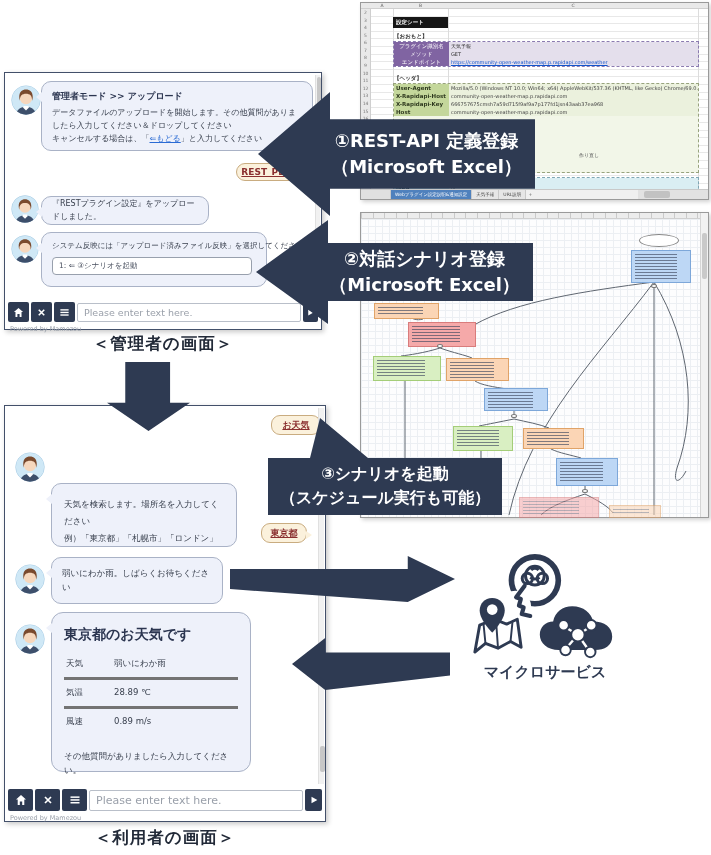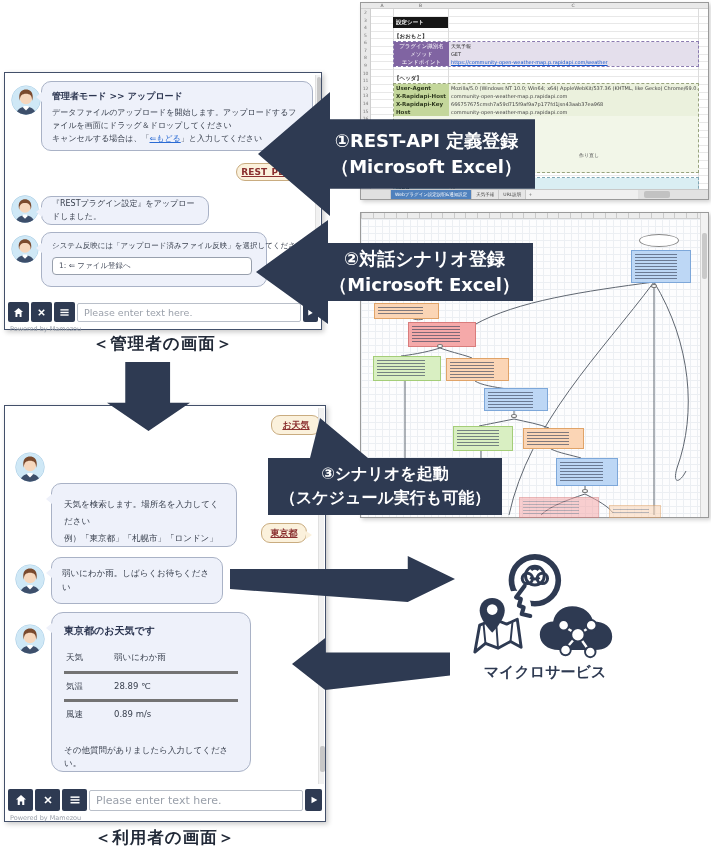--- a/index.html
+++ b/index.html
@@ -108,38 +108,38 @@
       </symbol>
     </defs>
   </svg>
 
   <div class="win chatwin" style="left:4px;top:72px;width:318px;height:258px;">
     <span class="avatar" style="left:6px;top:12px;width:30px;height:30px;"><svg width="30" height="30">
           <use href="#sym-avatar"></use>
         </svg></span>
     <div class="bubble" style="left:36px;top:8px;width:272px;height:70px;">
       <div class="btitle">管理者モード &gt;&gt; アップロード</div>
-      <div><span>データファイルのアップロードを開始します。アップロードするファイルを画面にドラッグ＆ドロップしてください</span><br>
+      <div><span>データファイルのアップロードを開始します。その他質問がありましたら入力してください＆ドロップしてください</span><br>
         <span>キャンセルする場合は、「</span><span class="blink">⇐もどる</span><span>」と入力してください</span>
       </div>
     </div>
 
     <div class="minib" style="left:231px;top:90px;width:85px;height:18px;">REST_PLUGINS</div>
 
     <span class="avatar" style="left:6px;top:122px;width:28px;height:28px;"><svg width="28" height="28">
           <use href="#sym-avatar"></use>
         </svg></span>
     <div class="bubble" style="left:36px;top:123px;width:168px;height:29px;display:flex;align-items:center;">『RESTプラグイン設定』をアップロードしました。</div>
 
     <span class="avatar" style="left:6px;top:162px;width:28px;height:28px;"><svg width="28" height="28">
           <use href="#sym-avatar"></use>
         </svg></span>
     <div class="bubble" style="left:36px;top:159px;width:226px;height:55px;">
       <div style="font-size:7.5px;white-space:nowrap;">システム反映には「アップロード済みファイル反映」を選択してください</div>
-      <div class="sel" style="margin-top:5px;width:200px;">1: ⇐ ファイル登録へ</div>
+      <div class="sel" style="margin-top:5px;width:200px;">1: ⇐ ③シナリオを起動</div>
     </div>
 
     <div class="sbar" style="right:1px;top:2px;width:5px;height:222px;">
         <div class="sthumb" style="top:2px;height:70px;"></div>
       </div>
 
     <div class="chatfoot" style="top:229px;">
       <span class="fbtn">
           <svg width="11" height="11" viewBox="0 0 12 12">
             <path d="M6 1 L11 5.5 H9.3 V11 H7.2 V7.6 H4.8 V11 H2.7 V5.5 H1 Z" fill="#fff"></path>
@@ -186,21 +186,21 @@
 
     <span class="avatar" style="left:10px;top:158px;width:30px;height:30px;"><svg width="30" height="30">
           <use href="#sym-avatar"></use>
         </svg></span>
     <div class="bubble" style="left:46px;top:151px;width:172px;height:47px;display:flex;align-items:center;font-size:8.5px;">弱いにわか雨。しばらくお待ちください</div>
 
     <span class="avatar" style="left:10px;top:218px;width:30px;height:30px;"><svg width="30" height="30">
           <use href="#sym-avatar"></use>
         </svg></span>
     <div class="bubble" style="left:46px;top:206px;width:200px;height:160px;border-radius:12px;padding:10px 12px;">
-      <div style="font-size:10px;font-weight:bold;color:#2b3550;">東京都のお天気です</div>
+      <div style="font-size:14px;font-weight:bold;color:#2b3550;">東京都のお天気です</div>
       <table class="wtable">
         <tbody>
             <tr class="div">
               <td class="wlabel">天気</td>
               <td>弱いにわか雨</td>
             </tr>
         <tr class="div">
               <td class="wlabel">気温</td>
               <td>28.89 ℃</td>
             </tr>

